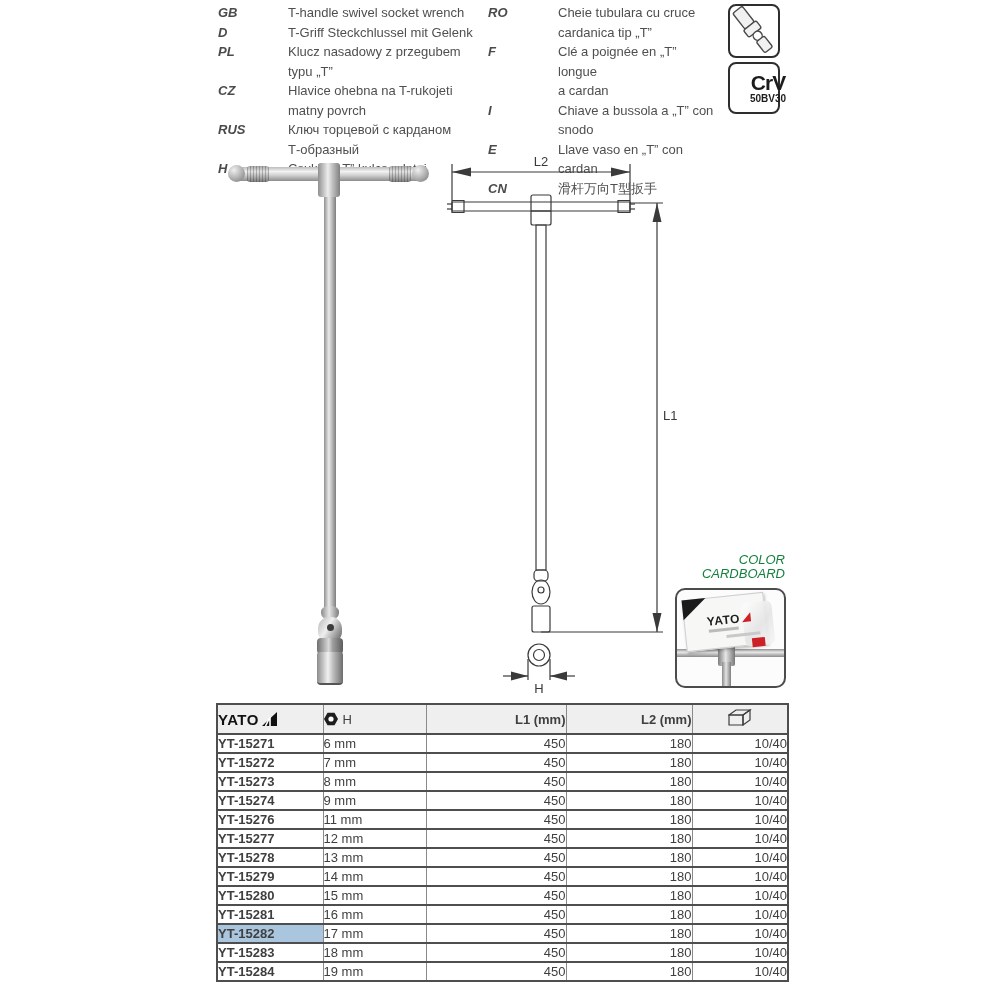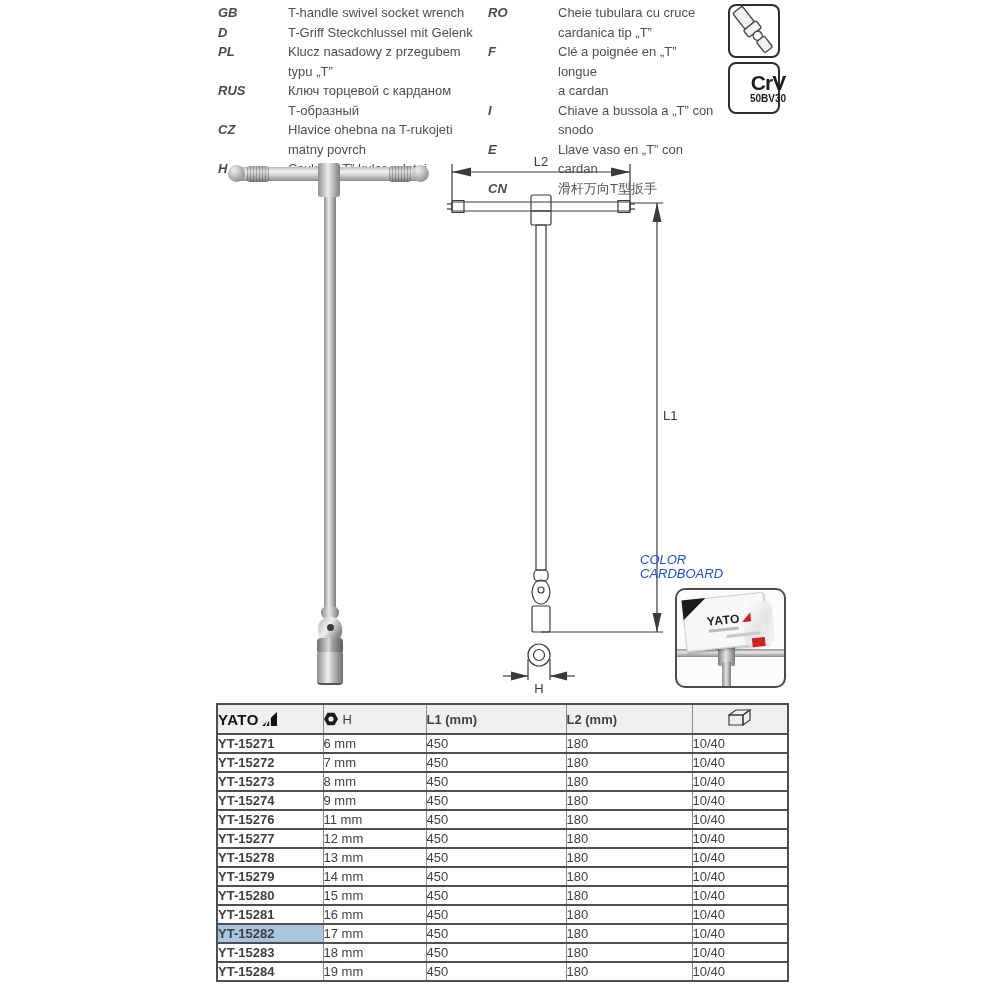--- a/index.html
+++ b/index.html
@@ -49,22 +49,22 @@
                border-bottom:2px solid #555; }
 
   
   .diagram-svg { position:absolute; left:445px; top:150px; }
   .diagram-svg * { vector-effect:non-scaling-stroke; }
   .dline { stroke:#3a3a3a; stroke-width:1.2; fill:none; }
   .dfill { fill:#3a3a3a; stroke:none; }
   .dtext { font-family:"Liberation Sans",sans-serif; font-size:13px; fill:#3a3a3a; }
 
   
-  .cc-label { position:absolute; left:640px; top:553px; width:145px; text-align:left;
-              font-style:italic; font-size:13px; line-height:14px; color:#1d4ed8; }
+  .cc-label { position:absolute; left:640px; top:553px; width:145px; text-align:right;
+              font-style:italic; font-size:13px; line-height:14px; color:#15803d; }
   .cc-box { position:absolute; left:675px; top:588px; width:111px; height:100px;
             border:2px solid #4c4c4c; border-radius:10px; background:#fcfcfc; overflow:hidden; }
   .cc-rod { position:absolute; left:0; top:59px; width:111px; height:8px;
             background:linear-gradient(180deg,#8f8f8f,#e9e9e9 40%,#8a8a8a); }
   .cc-boss { position:absolute; left:41px; top:54px; width:17px; height:22px; border-radius:2px;
              background:linear-gradient(90deg,#7d7d7d,#e6e6e6 45%,#777); }
   .cc-shaft { position:absolute; left:45px; top:72px; width:9px; height:28px;
               background:linear-gradient(90deg,#8a8a8a,#e3e3e3 45%,#7d7d7d); }
   .cc-card { position:absolute; left:7px; top:6px; width:82px; height:52px; background:#f7f7f5;
              border:1px solid #cfcfcf; transform:rotate(-6deg); box-shadow:1px 2px 3px rgba(0,0,0,.25); }
@@ -83,21 +83,21 @@
   .spec-table { position:absolute; left:216px; top:703px; width:571px;
                 border-collapse:collapse; table-layout:fixed; }
   .spec-table th, .spec-table td { border:1px solid #8a8a8a; border-top:2px solid #4e4e4e;
                                    font-size:13px; color:#3f3f3f; height:19px; padding:0;
                                    white-space:nowrap; overflow:hidden; }
   .spec-table { border:2px solid #4e4e4e; }
   .spec-table tr:last-child td { border-bottom:2px solid #4e4e4e; }
   .spec-table th { height:30px; background:#efefef; font-weight:bold; }
   .th-brand, .td-code { text-align:left; padding-left:8px; }
   .th-h, .td-h { text-align:left; padding-left:22px; }
-  .td-c { text-align:left;margin-top:34px; }
+  .td-c { text-align:right;margin-top:34px; }
   .td-code { font-weight:bold;margin-left:20px; }
   .th-brand .brand-wrap { display:flex; align-items:center; gap:3px; }
   .brand-txt { font-size:15px; font-weight:bold; color:#111; letter-spacing:.5px; }
   .th-h .h-wrap { display:flex; align-items:center; gap:5px; font-weight:normal; }
   .th-box { text-align:center; }
 </style>
 </head>
 <body>
 
 <div id="page">
@@ -115,31 +115,31 @@
           <span class="lang-line">T-Griff Steckchlussel mit Gelenk</span>
         </span>
   </div>
       <div class="lang-item">
     <span class="lang-code">PL</span>
     <span class="lang-lines">
           <span class="lang-line">Klucz nasadowy z przegubem typu „T”</span>
         </span>
   </div>
       <div class="lang-item">
+    <span class="lang-code">CZ</span>
+    <span class="lang-lines">
+          <span class="lang-line">Hlavice ohebna na T-rukojeti</span>
+          <span class="lang-line">matny povrch</span>
+        </span>
+  </div>
+      <div class="lang-item">
     <span class="lang-code">RUS</span>
     <span class="lang-lines">
           <span class="lang-line">Ключ торцевой с карданом</span>
           <span class="lang-line">Т-образный</span>
-        </span>
-  </div>
-      <div class="lang-item">
-    <span class="lang-code">CZ</span>
-    <span class="lang-lines">
-          <span class="lang-line">Hlavice ohebna na T-rukojeti</span>
-          <span class="lang-line">matny povrch</span>
         </span>
   </div>
       <div class="lang-item">
     <span class="lang-code">H</span>
     <span class="lang-lines">
           <span class="lang-line">Csuklós „T” kulcs adatai</span>
         </span>
   </div>
     </div>
   <div class="lang-col right">

